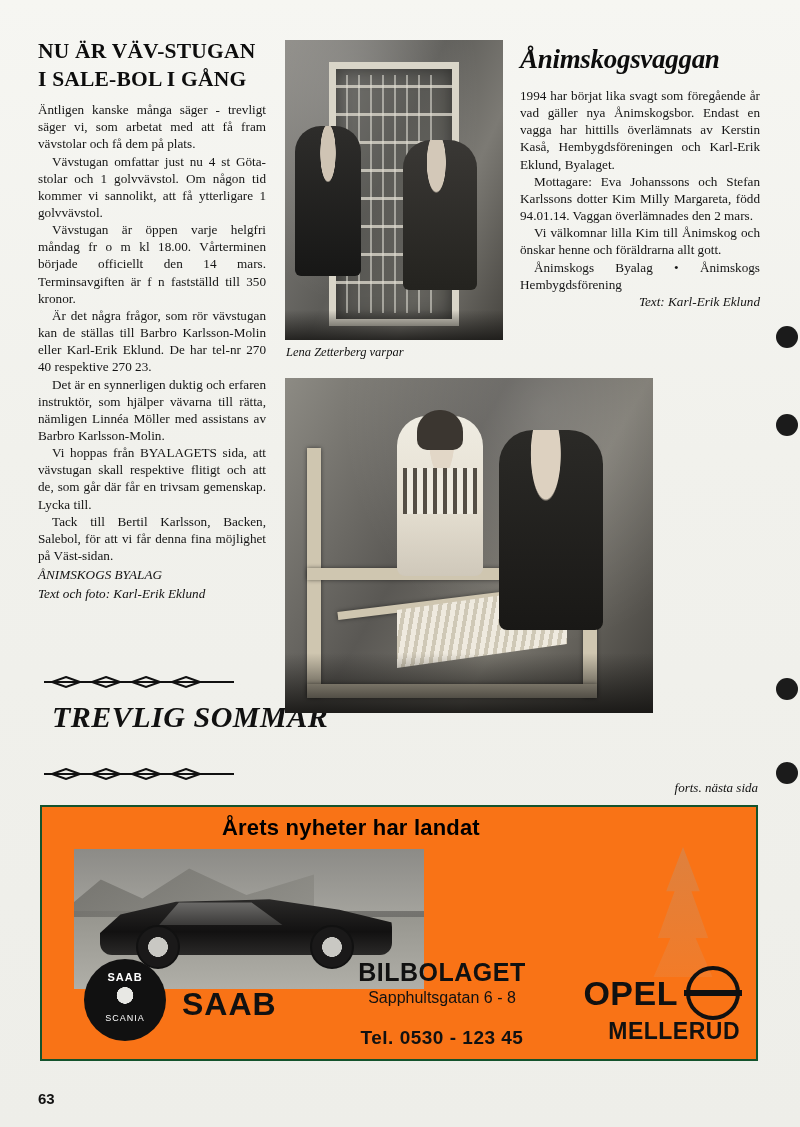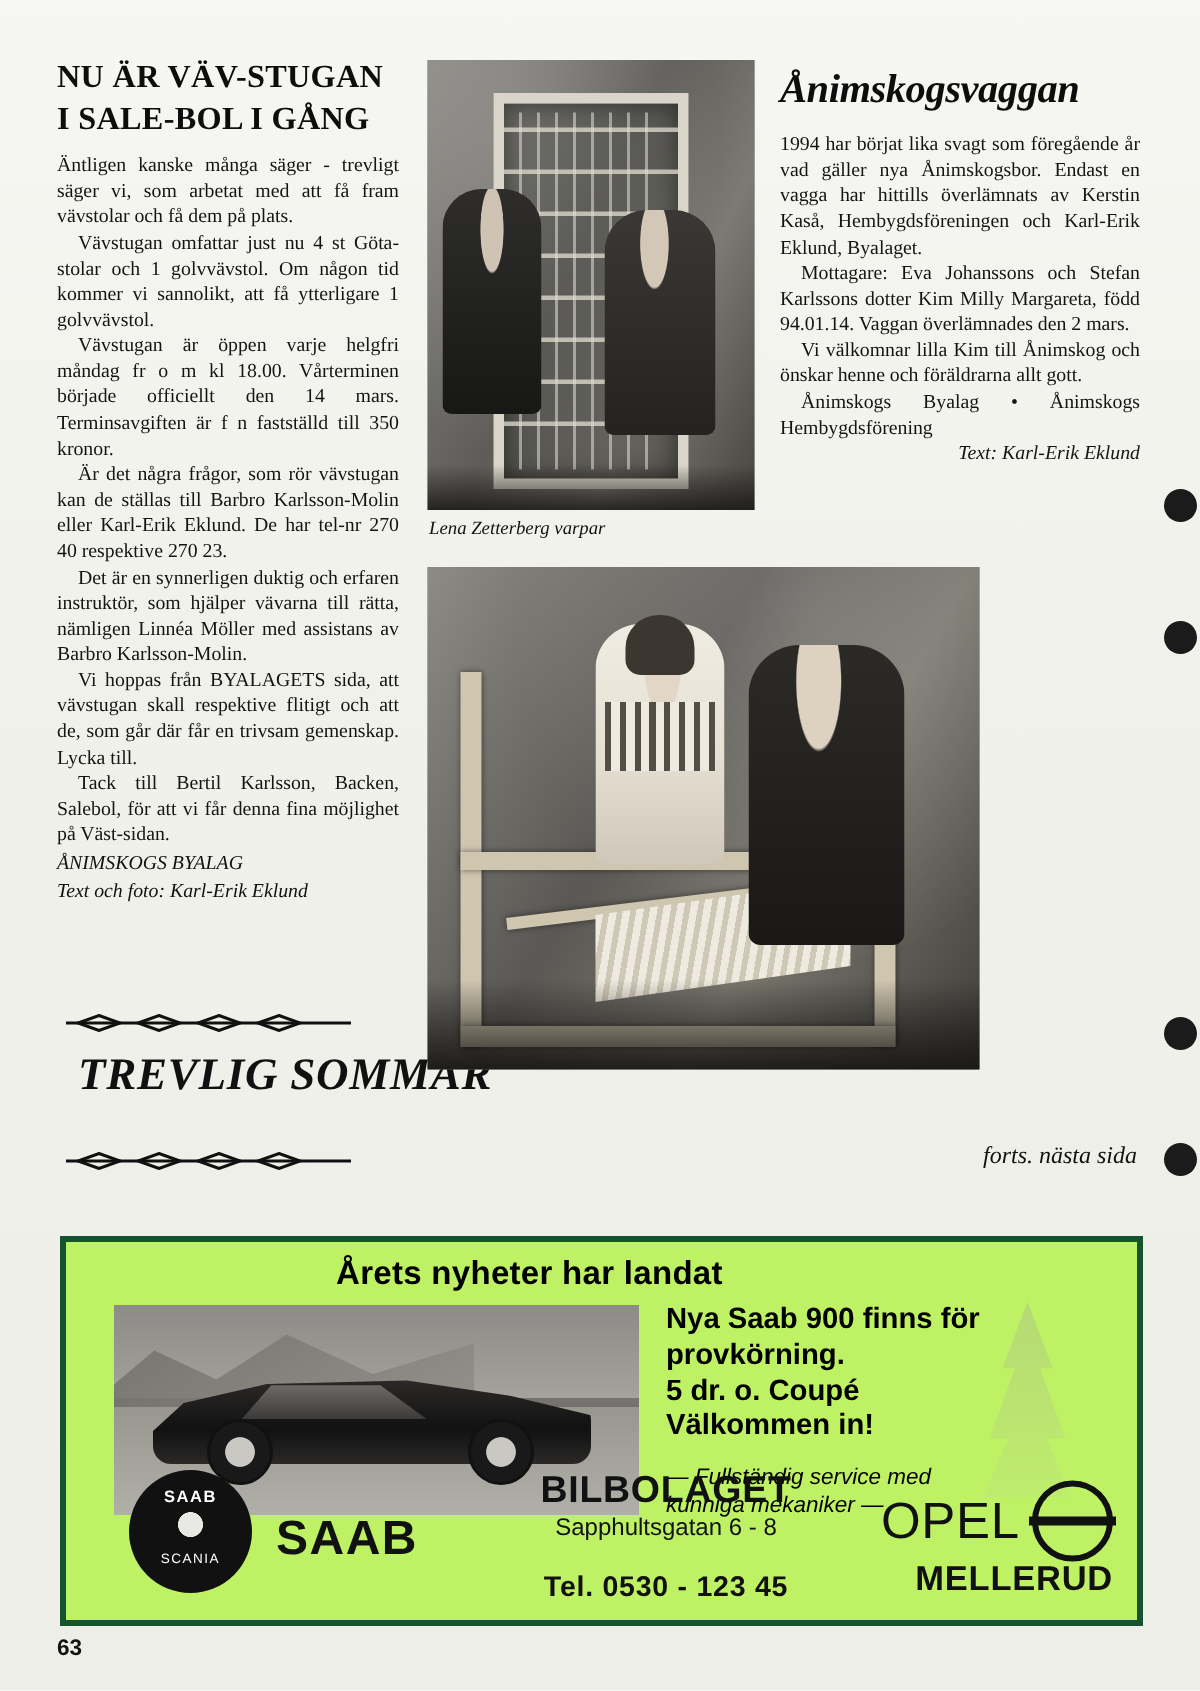--- a/index.html
+++ b/index.html
@@ -208,47 +208,47 @@
   .right-col .byline {
     text-align: right;
     font-style: italic;
     font-size: 13.2px;
     margin-top: 0;
   }
 
   .forts {
     position: absolute;
     right: 42px;
-    top: 762px;
-    font-style: italic;
-    font-size: 16px;
+    top: 780px;
+    font-style: italic;
+    font-size: 13px;
   }
 
   
   .hole {
     position: absolute;
     right: 2px;
     width: 22px; height: 22px;
     border-radius: 50%;
     background: #1b1b1b;
   }
   #hole1 { top: 326px; }
   #hole2 { top: 414px; }
   #hole3 { top: 678px; }
   #hole4 { top: 762px; }
 
   
   .ad {
     position: absolute;
     left: 40px;
-    top: 824px;
+    top: 805px;
     width: 714px;
     height: 252px;
-    border: 4px solid #14532d;
-    background: #bef264;
+    border: 2px solid #14532d;
+    background: #f97316;
     overflow: hidden;
   }
   .ad-title {
     position: absolute;
     left: 180px; top: 8px;
     font-family: "Liberation Sans", sans-serif;
     font-weight: bold;
     font-size: 22px;
     letter-spacing: .2px;
     color: #000;
@@ -356,21 +356,21 @@
   .dealer .addr { font-size: 16px; margin-top: 2px; }
   .dealer .tel { font-weight: bold; font-size: 19px; margin-top: 20px; letter-spacing: .5px; }
 
   .opel {
     position: absolute;
     right: 16px; bottom: 14px;
     text-align: right;
     font-family: "Liberation Sans", sans-serif;
     color: #111;
   }
-  .opel .word { font-weight: normal; font-size: 34px; letter-spacing: .5px; display:inline-block; vertical-align: middle;}
+  .opel .word { font-weight: bold; font-size: 34px; letter-spacing: .5px; display:inline-block; vertical-align: middle;}
   .opel .mark {
     display:inline-block; vertical-align: middle;
     width: 46px; height: 46px; margin-left: 8px;
     border-radius: 50%; border: 4px solid #111; position: relative;
   }
   .opel .mark::after {
     content:""; position:absolute; left: -6px; right: -6px; top: 50%;
     height: 6px; background: #111; transform: translateY(-50%);
   }
   .opel .city { font-weight: bold; font-size: 23px; letter-spacing: .5px; margin-top: -2px;}
@@ -497,32 +497,20 @@
       <div class="mountain"></div>
       <div class="ground"></div>
       <div class="body"></div>
       <div class="glass"></div>
       <div class="wheel w1"></div>
       <div class="wheel w2"></div>
     </div>
 
     <div class="ad-tree"></div>
 
-    <div class="ad-copy">
-      <div class="h">
-        <div>Nya Saab 900 finns för</div>
-        <div>provkörning.</div>
-        <div>5 dr. o. Coupé</div>
-        <div>Välkommen in!</div>
-      </div>
-      <div class="sub">
-        <div>— Fullständig service med</div>
-        <div>kunniga mekaniker —</div>
-      </div>
-    </div>
 
     <div class="saab-badge">
       <div class="t1">SAAB</div>
       <div class="griff"></div>
       <div class="t2">SCANIA</div>
     </div>
 
     <div class="saab-word">SAAB</div>
 
     <div class="dealer">

